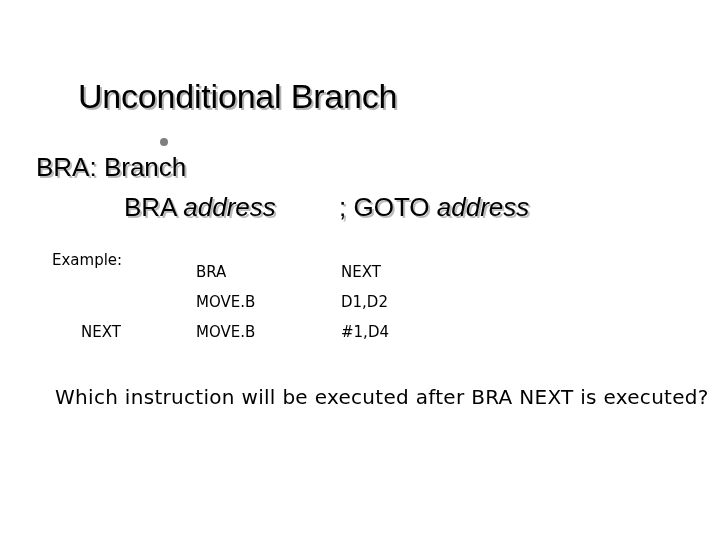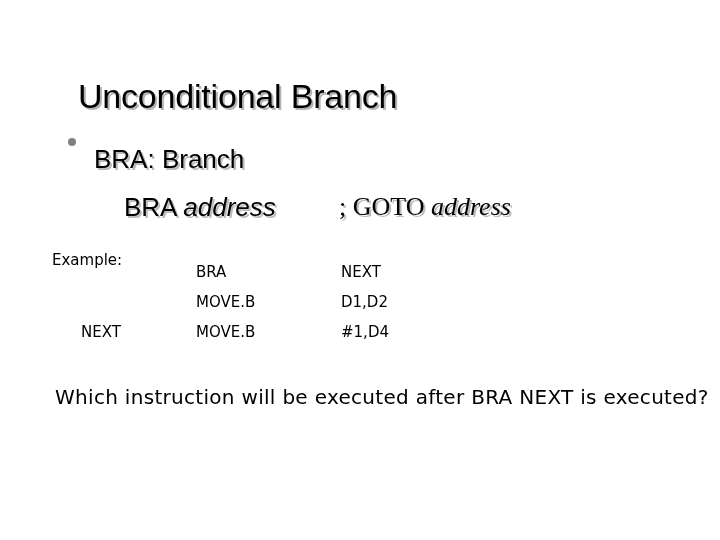--- a/index.html
+++ b/index.html
@@ -32,25 +32,26 @@
     line-height: 40px;
     color: #000000;
     letter-spacing: -0.2px;
     white-space: nowrap;
     text-shadow: 2px 2px 0 #b4b4b4;
   }
 
   
   .bullet-row {
     position: absolute;
-    left: 68px;
+    left: 36px;
     top: 143px;
     display: flex;
-    align-items: flex-start;
-    white-space: nowrap;
+    align-items: flex-end;
+    white-space: nowrap;
+    flex-direction: column;
   }
   .bullet-dot {
     width: 8px;
     height: 8px;
     border-radius: 50%;
     background: #7f7f7f;
     display: inline-block;
     margin-right: 18px;
     position: relative;
     top: -5px;
@@ -81,21 +82,20 @@
     position: absolute;
     left: 124px;
     top: 0;
     text-shadow: 2px 2px 0 #bcbcbc;
   }
   .syntax-comment {
     position: absolute;
     left: 339px;
     top: 0;
     text-shadow: 2px 2px 0 #bcbcbc;
-    font-family: Liberation Serif, serif;
   }
   .ital {
     font-style: italic;
   }
 
   
   .example-label {
     position: absolute;
     left: 52px;
     top: 250px;

